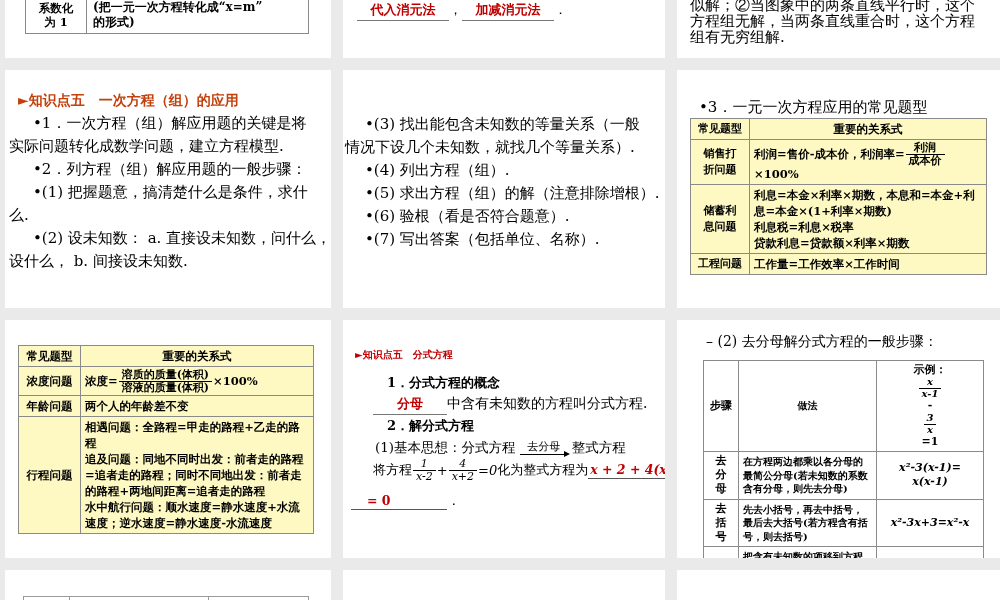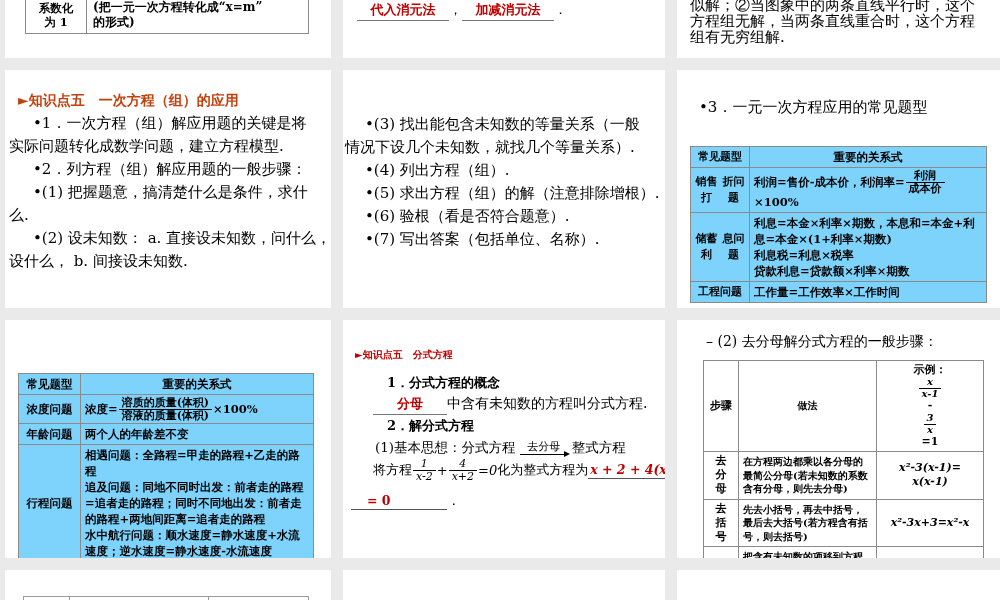--- a/index.html
+++ b/index.html
@@ -31,26 +31,26 @@
 
   
   .khead{position:absolute;left:13px;top:22px;color:#c2410c;font-weight:bold;font-size:14px;white-space:nowrap;}
   .bodyD{position:absolute;left:4px;top:42px;font-size:15px;line-height:23px;}
   .bodyE{position:absolute;left:2px;top:43px;font-size:15px;line-height:23px;}
   .bodyD .ind{padding-left:24px;}
   .bodyE .ind{padding-left:20px;}
 
   
   .title6{position:absolute;left:22px;top:28px;font-size:15px;white-space:nowrap;}
-  .reltbl{position:absolute;border:1px solid #8a8a8a;font-weight:bold;font-size:11.5px;line-height:16px;background:#7dd3fc;margin-top:28px;}
+  .reltbl{position:absolute;border:1px solid #8a8a8a;font-weight:bold;font-size:11.5px;line-height:16px;background:#fef9c3;}
   .tbl6{left:13px;top:48px;width:295px;}
   .tbl7{left:13px;top:25px;width:294px;}
   .reltbl .tr{display:flex;border-top:1px solid #8a8a8a;}
   .reltbl .tr:first-child{border-top:none;}
-  .reltbl .lab{flex:none;border-right:1px solid #8a8a8a;display:flex;flex-direction:row;justify-content:center;align-items:center;text-align:center;padding:2px;}
+  .reltbl .lab{flex:none;border-right:1px solid #8a8a8a;display:flex;flex-direction:column;justify-content:center;align-items:center;text-align:center;padding:2px;}
   .tbl6 .lab{width:54px;font-size:11px;}
   .tbl7 .lab{width:57px;}
   .reltbl .val{flex:1;display:flex;flex-direction:column;justify-content:center;padding:2px 4px;}
   .reltbl .th{justify-content:center;align-items:center;text-align:center;flex-direction:row;display:flex;}
   .reltbl .fr{font-size:11px;}
   .frline{display:flex;align-items:center;flex-wrap:wrap;}
 
   
   .h8{position:absolute;left:12px;top:28px;color:#c00000;font-weight:bold;font-size:10px;white-space:nowrap;}
   .i8a{position:absolute;left:44px;top:54px;font-weight:bold;font-size:13px;white-space:nowrap;}

